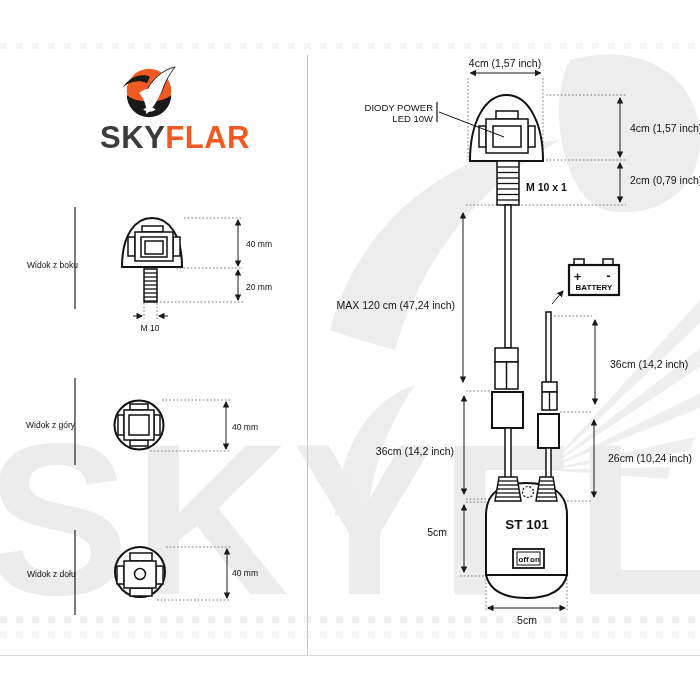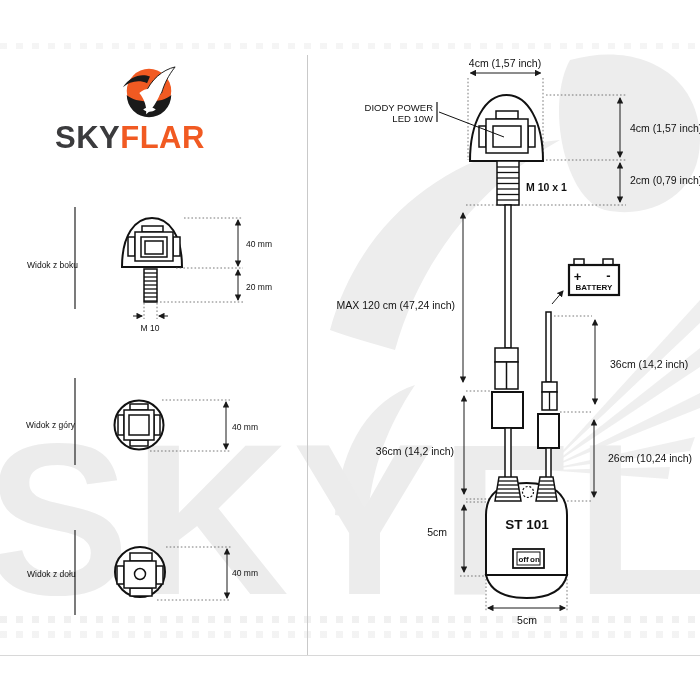--- a/index.html
+++ b/index.html
@@ -9,21 +9,21 @@
   
   #big-wm{left:-14px;top:412px;width:714px;height:230px;overflow:hidden;z-index:0;
           font-weight:bold;font-size:215px;line-height:1;letter-spacing:4px;
           color:#ececec;white-space:nowrap;user-select:none;}
   .noise{left:0;width:700px;z-index:0;
          background:repeating-linear-gradient(90deg,#e2e2e2 0 7px,transparent 7px 16px);}
   
   .vdiv{left:307px;top:55px;width:1px;height:600px;background:#c9c9c9;z-index:1;}
   .hdiv{left:0;top:655px;width:700px;height:1px;background:#d8d8d8;z-index:1;}
   
-  #wordmark{left:55px;top:122px;width:195px;text-align:left;z-index:2;
+  #wordmark{left:55px;top:122px;width:195px;text-align:right;z-index:2;
             font-weight:bold;font-size:31px;letter-spacing:.5px;line-height:1;}
   
   svg{overflow:visible;}
   .outline{fill:#fff;stroke:#111;stroke-width:2;}
   .outline-t{fill:#fff;stroke:#111;stroke-width:1.5;}
   .hatch{stroke:#111;stroke-width:1.3;fill:none;}
   .dim{stroke:#1a1a1a;stroke-width:1;fill:none;}
   .dot{stroke:#555;stroke-width:.8;fill:none;stroke-dasharray:1.6 2.1;}
   .lbl{font-family:"Liberation Sans",sans-serif;font-size:10.5px;fill:#111;}
   .lbl-s{font-family:"Liberation Sans",sans-serif;font-size:8.5px;fill:#111;}

